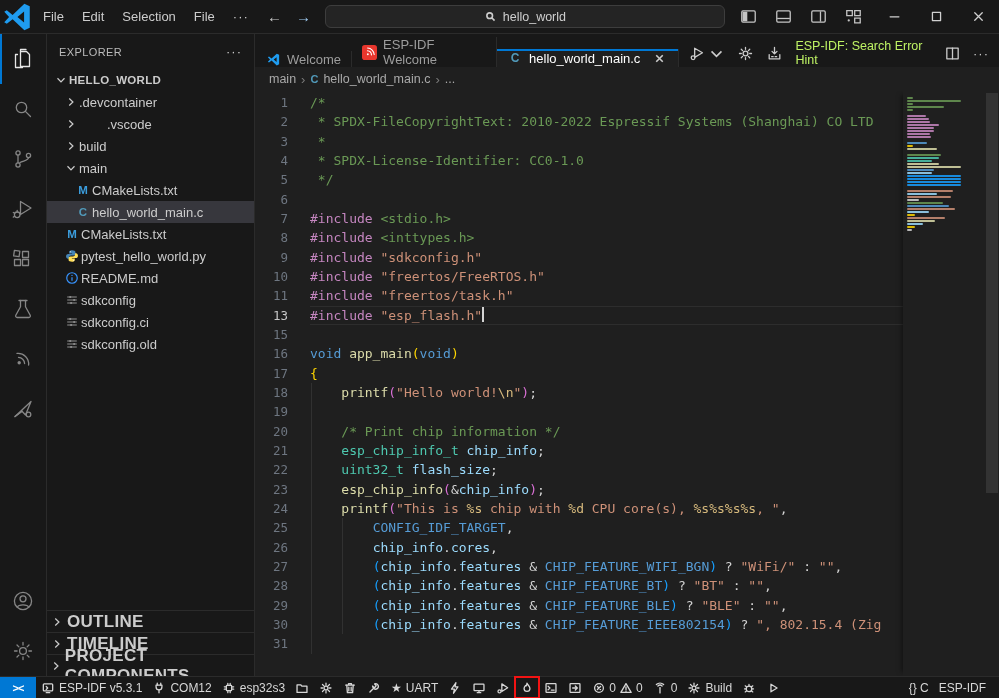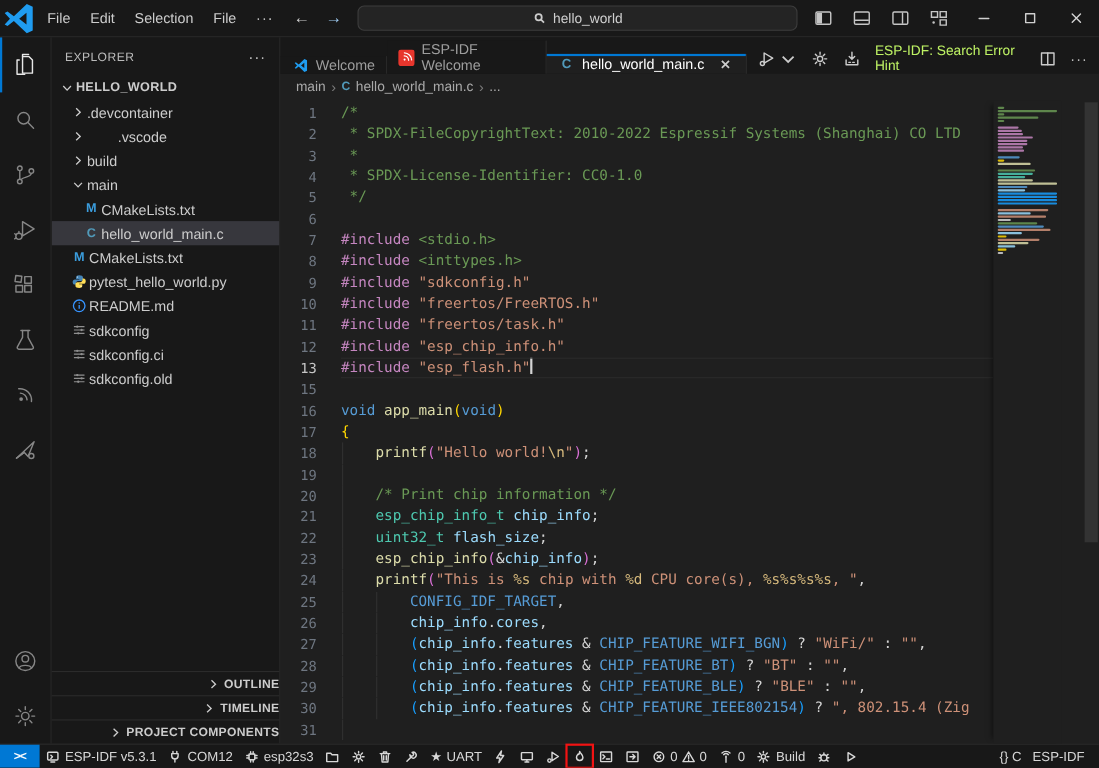--- a/index.html
+++ b/index.html
@@ -47,21 +47,21 @@
   .trow { height:22px; display:flex; align-items:center; color:#cccccc; cursor:default; white-space:nowrap; }
   .trow.selected { background:#37373d; }
   .trow .chev { width:16px; display:flex; justify-content:center; align-items:center; flex:0 0 16px; }
   .trow .chev svg { width:14px; height:14px; }
   .trow .ficon { width:18px; display:flex; justify-content:center; align-items:center; flex:0 0 18px;
     font-weight:bold; font-size:11.5px; }
   .trow .ficon svg { width:14px; height:14px; }
   .trow.root { font-weight:bold; font-size:11.5px; letter-spacing:0.3px; }
   .sb-sections { flex:0 0 auto; }
   .sb-section { height:22px; border-top:1px solid #2b2b2b; display:flex; align-items:center;
-    font-size:11px; font-weight:bold; color:#cccccc; letter-spacing:0.3px;justify-content:flex-end; }
+    font-size:17px; font-weight:bold; color:#cccccc; letter-spacing:0.3px; }
   .sb-section .chev { width:20px; display:flex; justify-content:center; }
   .sb-section .chev svg { width:14px; height:14px; }
 
   
   .editorcol { flex:1; display:flex; flex-direction:column; min-width:0; background:#1f1f1f; }
 
   .tabbar { height:33px; background:#181818; display:flex; align-items:flex-end; flex:0 0 33px; }
   .tab { display:flex; align-items:center; gap:6px; padding:0 10px; background:#181818; color:#9d9d9d;
     border-right:1px solid #2b2b2b; font-size:13px; position:relative; cursor:default; }
   .tab .tabicon { width:16px; height:16px; display:flex; align-items:center; justify-content:center; }
@@ -507,21 +507,20 @@
             <div class="cl"><span class="ln">2</span><span class="lc"><span class="tk-c"> * SPDX-FileCopyrightText: 2010-2022 Espressif Systems (Shanghai) CO LTD</span></span></div>
             <div class="cl"><span class="ln">3</span><span class="lc"><span class="tk-c"> *</span></span></div>
             <div class="cl"><span class="ln">4</span><span class="lc"><span class="tk-c"> * SPDX-License-Identifier: CC0-1.0</span></span></div>
             <div class="cl"><span class="ln">5</span><span class="lc"><span class="tk-c"> */</span></span></div>
             <div class="cl"><span class="ln">6</span><span class="lc"></span></div>
             <div class="cl"><span class="ln">7</span><span class="lc"><span class="tk-p">#include</span><span class="tk-d"> </span><span class="tk-inc">&lt;stdio.h&gt;</span></span></div>
             <div class="cl"><span class="ln">8</span><span class="lc"><span class="tk-p">#include</span><span class="tk-d"> </span><span class="tk-inc">&lt;inttypes.h&gt;</span></span></div>
             <div class="cl"><span class="ln">9</span><span class="lc"><span class="tk-p">#include</span><span class="tk-d"> </span><span class="tk-s">"sdkconfig.h"</span></span></div>
             <div class="cl"><span class="ln">10</span><span class="lc"><span class="tk-p">#include</span><span class="tk-d"> </span><span class="tk-s">"freertos/FreeRTOS.h"</span></span></div>
             <div class="cl"><span class="ln">11</span><span class="lc"><span class="tk-p">#include</span><span class="tk-d"> </span><span class="tk-s">"freertos/task.h"</span></span></div>
-            <div class="cl"><span class="ln">12</span><span class="lc"><span class="tk-p">#include</span><span class="tk-d"> </span><span class="tk-s">"esp_chip_info.h"</span></span></div>
             <div class="cl cur"><span class="ln">13</span><span class="lc"><span class="lc-stretch"></span><span class="tk-p">#include</span><span class="tk-d"> </span><span class="tk-s">"esp_flash.h"</span><span class="cursor"></span></span></div>
             <div class="cl"><span class="ln">15</span><span class="lc"></span></div>
             <div class="cl"><span class="ln">16</span><span class="lc"><span class="tk-k">void</span><span class="tk-d"> </span><span class="tk-f">app_main</span><span class="tk-b1">(</span><span class="tk-k">void</span><span class="tk-b1">)</span></span></div>
             <div class="cl"><span class="ln">17</span><span class="lc"><span class="tk-b1">{</span></span></div>
             <div class="cl"><span class="ln">18</span><span class="lc"><i class="guide" style="left: calc(0ch + 0.5px);"></i><span class="tk-d">    </span><span class="tk-f">printf</span><span class="tk-b2">(</span><span class="tk-s">"Hello world!</span><span class="tk-e">\n</span><span class="tk-s">"</span><span class="tk-b2">)</span><span class="tk-d">;</span></span></div>
             <div class="cl"><span class="ln">19</span><span class="lc"><i class="guide" style="left: calc(0ch + 0.5px);"></i></span></div>
             <div class="cl"><span class="ln">20</span><span class="lc"><i class="guide" style="left: calc(0ch + 0.5px);"></i><span class="tk-d">    </span><span class="tk-c">/* Print chip information */</span></span></div>
             <div class="cl"><span class="ln">21</span><span class="lc"><i class="guide" style="left: calc(0ch + 0.5px);"></i><span class="tk-d">    </span><span class="tk-ty">esp_chip_info_t</span><span class="tk-d"> </span><span class="tk-v">chip_info</span><span class="tk-d">;</span></span></div>
             <div class="cl"><span class="ln">22</span><span class="lc"><i class="guide" style="left: calc(0ch + 0.5px);"></i><span class="tk-d">    </span><span class="tk-ty">uint32_t</span><span class="tk-d"> </span><span class="tk-v">flash_size</span><span class="tk-d">;</span></span></div>
             <div class="cl"><span class="ln">23</span><span class="lc"><i class="guide" style="left: calc(0ch + 0.5px);"></i><span class="tk-d">    </span><span class="tk-f">esp_chip_info</span><span class="tk-b2">(</span><span class="tk-d">&amp;</span><span class="tk-v">chip_info</span><span class="tk-b2">)</span><span class="tk-d">;</span></span></div>

